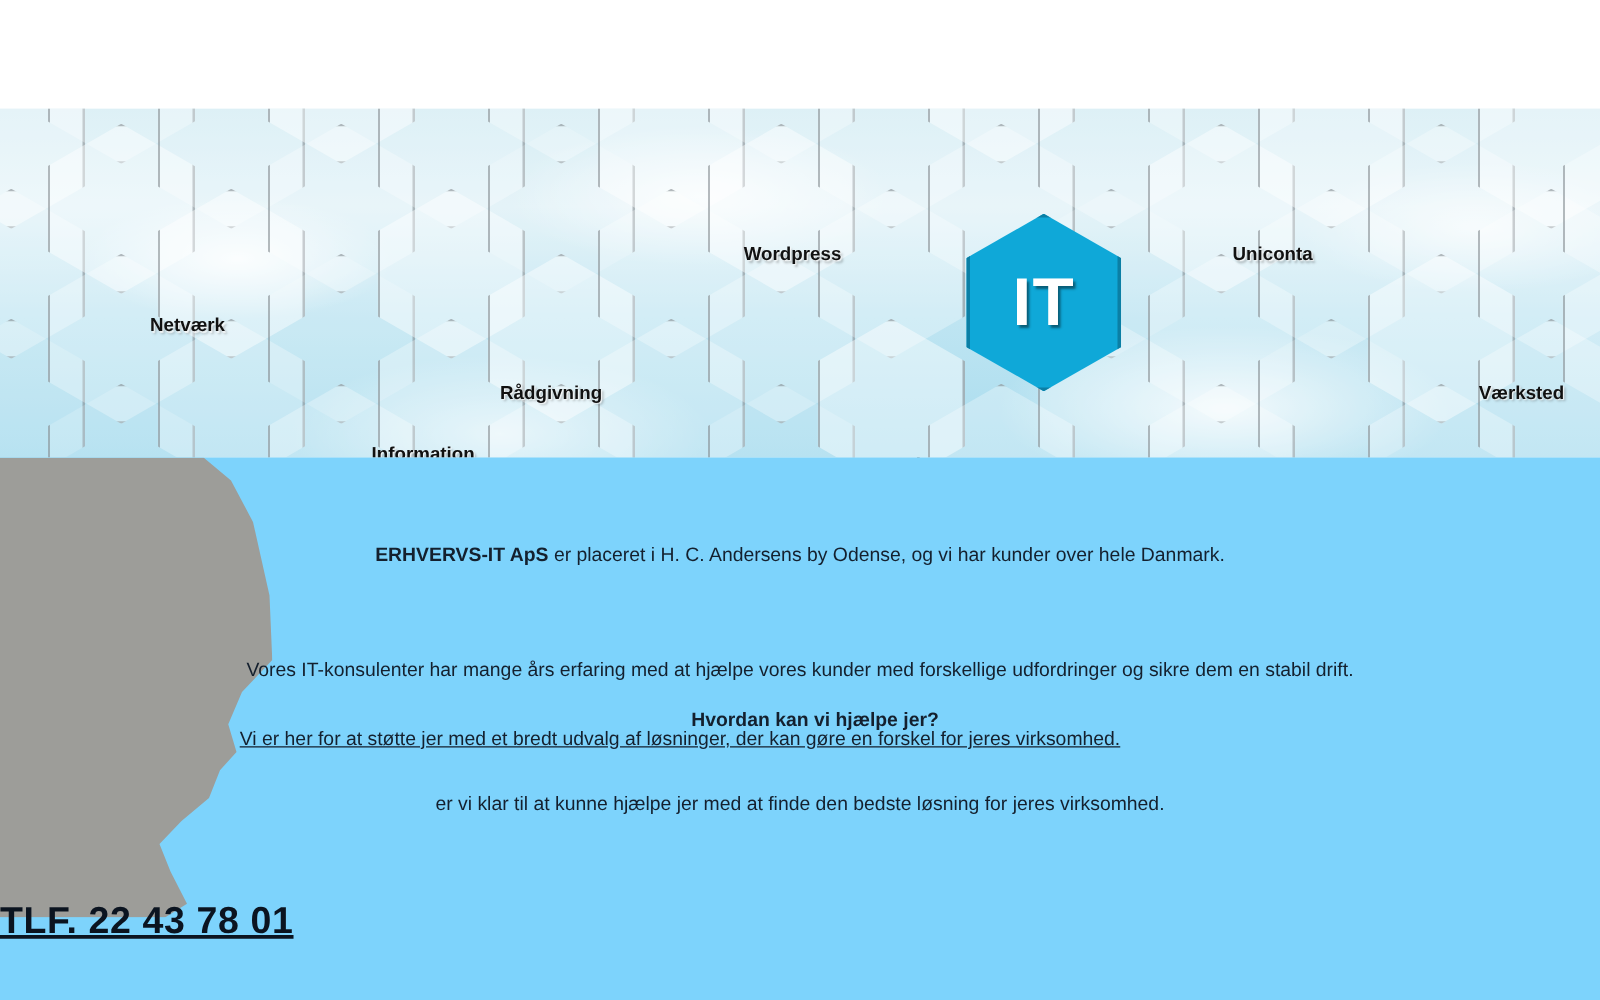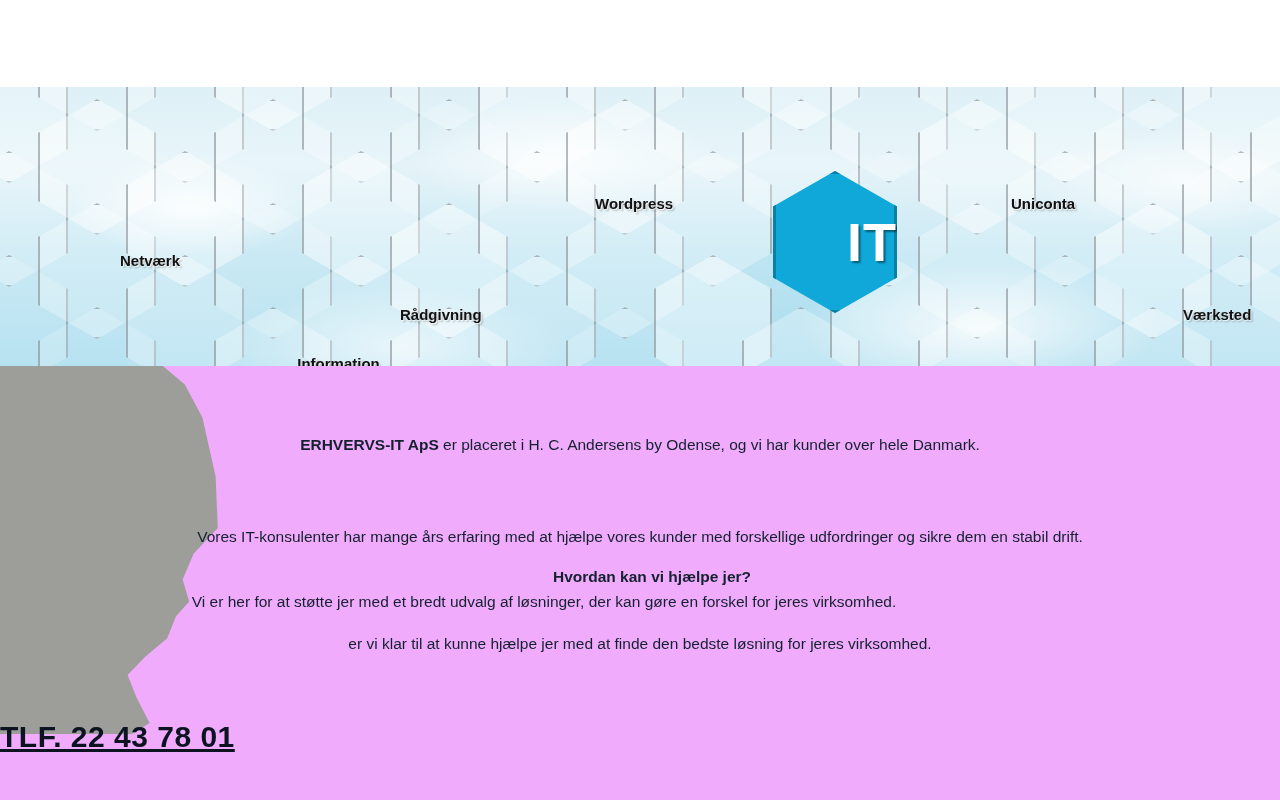--- a/index.html
+++ b/index.html
@@ -69,21 +69,21 @@
     position: absolute;
     width: 124px;
     height: 142px;
     left: 773px;
     top: 84px;
     clip-path: polygon(50% 0%, 100% 25%, 100% 75%, 50% 100%, 0% 75%, 0% 25%);
     background: #0fa8d8;
     box-shadow: inset 0 0 0 3px #0b7fa5;
     display: flex;
     align-items: center;
-    justify-content: flex-end;
+    justify-content: center;
   }
   .hex-it span {
     font-family: "Liberation Sans", sans-serif;
     font-weight: bold;
     font-size: 54px;
     color: #ffffff;
     letter-spacing: 1px;
     text-shadow: 2px 2px 2px rgba(0,0,0,.45);
   }
 
@@ -98,21 +98,21 @@
     text-align: center;
     line-height: 1.18;
   }
 
   
   .body-blue {
     position: absolute;
     top: 366px; left: 0;
     width: 1280px;
     height: 434px;
-    background: #f0abfc;
+    background: #7dd3fc;
   }
   .face {
     position: absolute;
     top: 0; left: 0;
     width: 220px;
     height: 368px;
     background: #9d9d99;
     clip-path: polygon(
       0% 0%, 74% 0%, 84% 5%, 92% 14%, 98% 30%, 99% 44%,
       88% 51%, 83% 58%, 86% 64%, 80% 68%, 76% 74%,
@@ -126,21 +126,21 @@
     color: #14202e;
   }
   .para {
     font-size: 15.5px;
     line-height: 26px;
     color: #14202e;
   }
   .p1 { position: absolute; top: 66px; width: 1280px; }
   .p2 { position: absolute; top: 158px; width: 1280px; }
   .p3 { position: absolute; top: 198px; width: 1280px; margin-left: 12px; }
-  .p4 { position: absolute; top: 223px; width: 1088px; }
+  .p4 { position: absolute; top: 213px; width: 1088px; text-decoration: underline; }
   .p5 { position: absolute; top: 265px; width: 1280px; }
   .bold { font-weight: bold; }
   .phone-wrap {
     position: absolute;
     top: 354px;
     width: 1280px;
     text-align: left;
   }
   .phone {
     font-size: 30px;
@@ -214,21 +214,21 @@
       <div class="hex" style="left:1182px; top:168px;"></div>
       <div class="hex" style="left:1250px; top:12px;"></div>
       <div class="hex" style="left:1250px; top:116px;"></div>
     </div>
 
     <div class="hex-it">
       <span>IT</span>
     </div>
 
     <div class="hex-label" style="left:595px; top:108px;">Wordpress</div>
-    <div class="hex-label" style="left:1011px; top:108px;">Uniconta</div>
+    <div class="hex-label" style="left:986px; top:108px;">Uniconta</div>
     <div class="hex-label" style="left:120px; top:165px;">Netværk</div>
     <div class="hex-label" style="left:400px; top:219px;">Rådgivning</div>
     <div class="hex-label" style="left:1183px; top:219px;">Værksted</div>
     <div class="hex-label" style="left:297px; top:268px;">Information
 Technology</div>
     <div class="hex-label" style="left:705px; top:277px;">Backup</div>
     <div class="hex-label" style="left:1088px; top:277px;">Support</div>
 
   </div>
 

